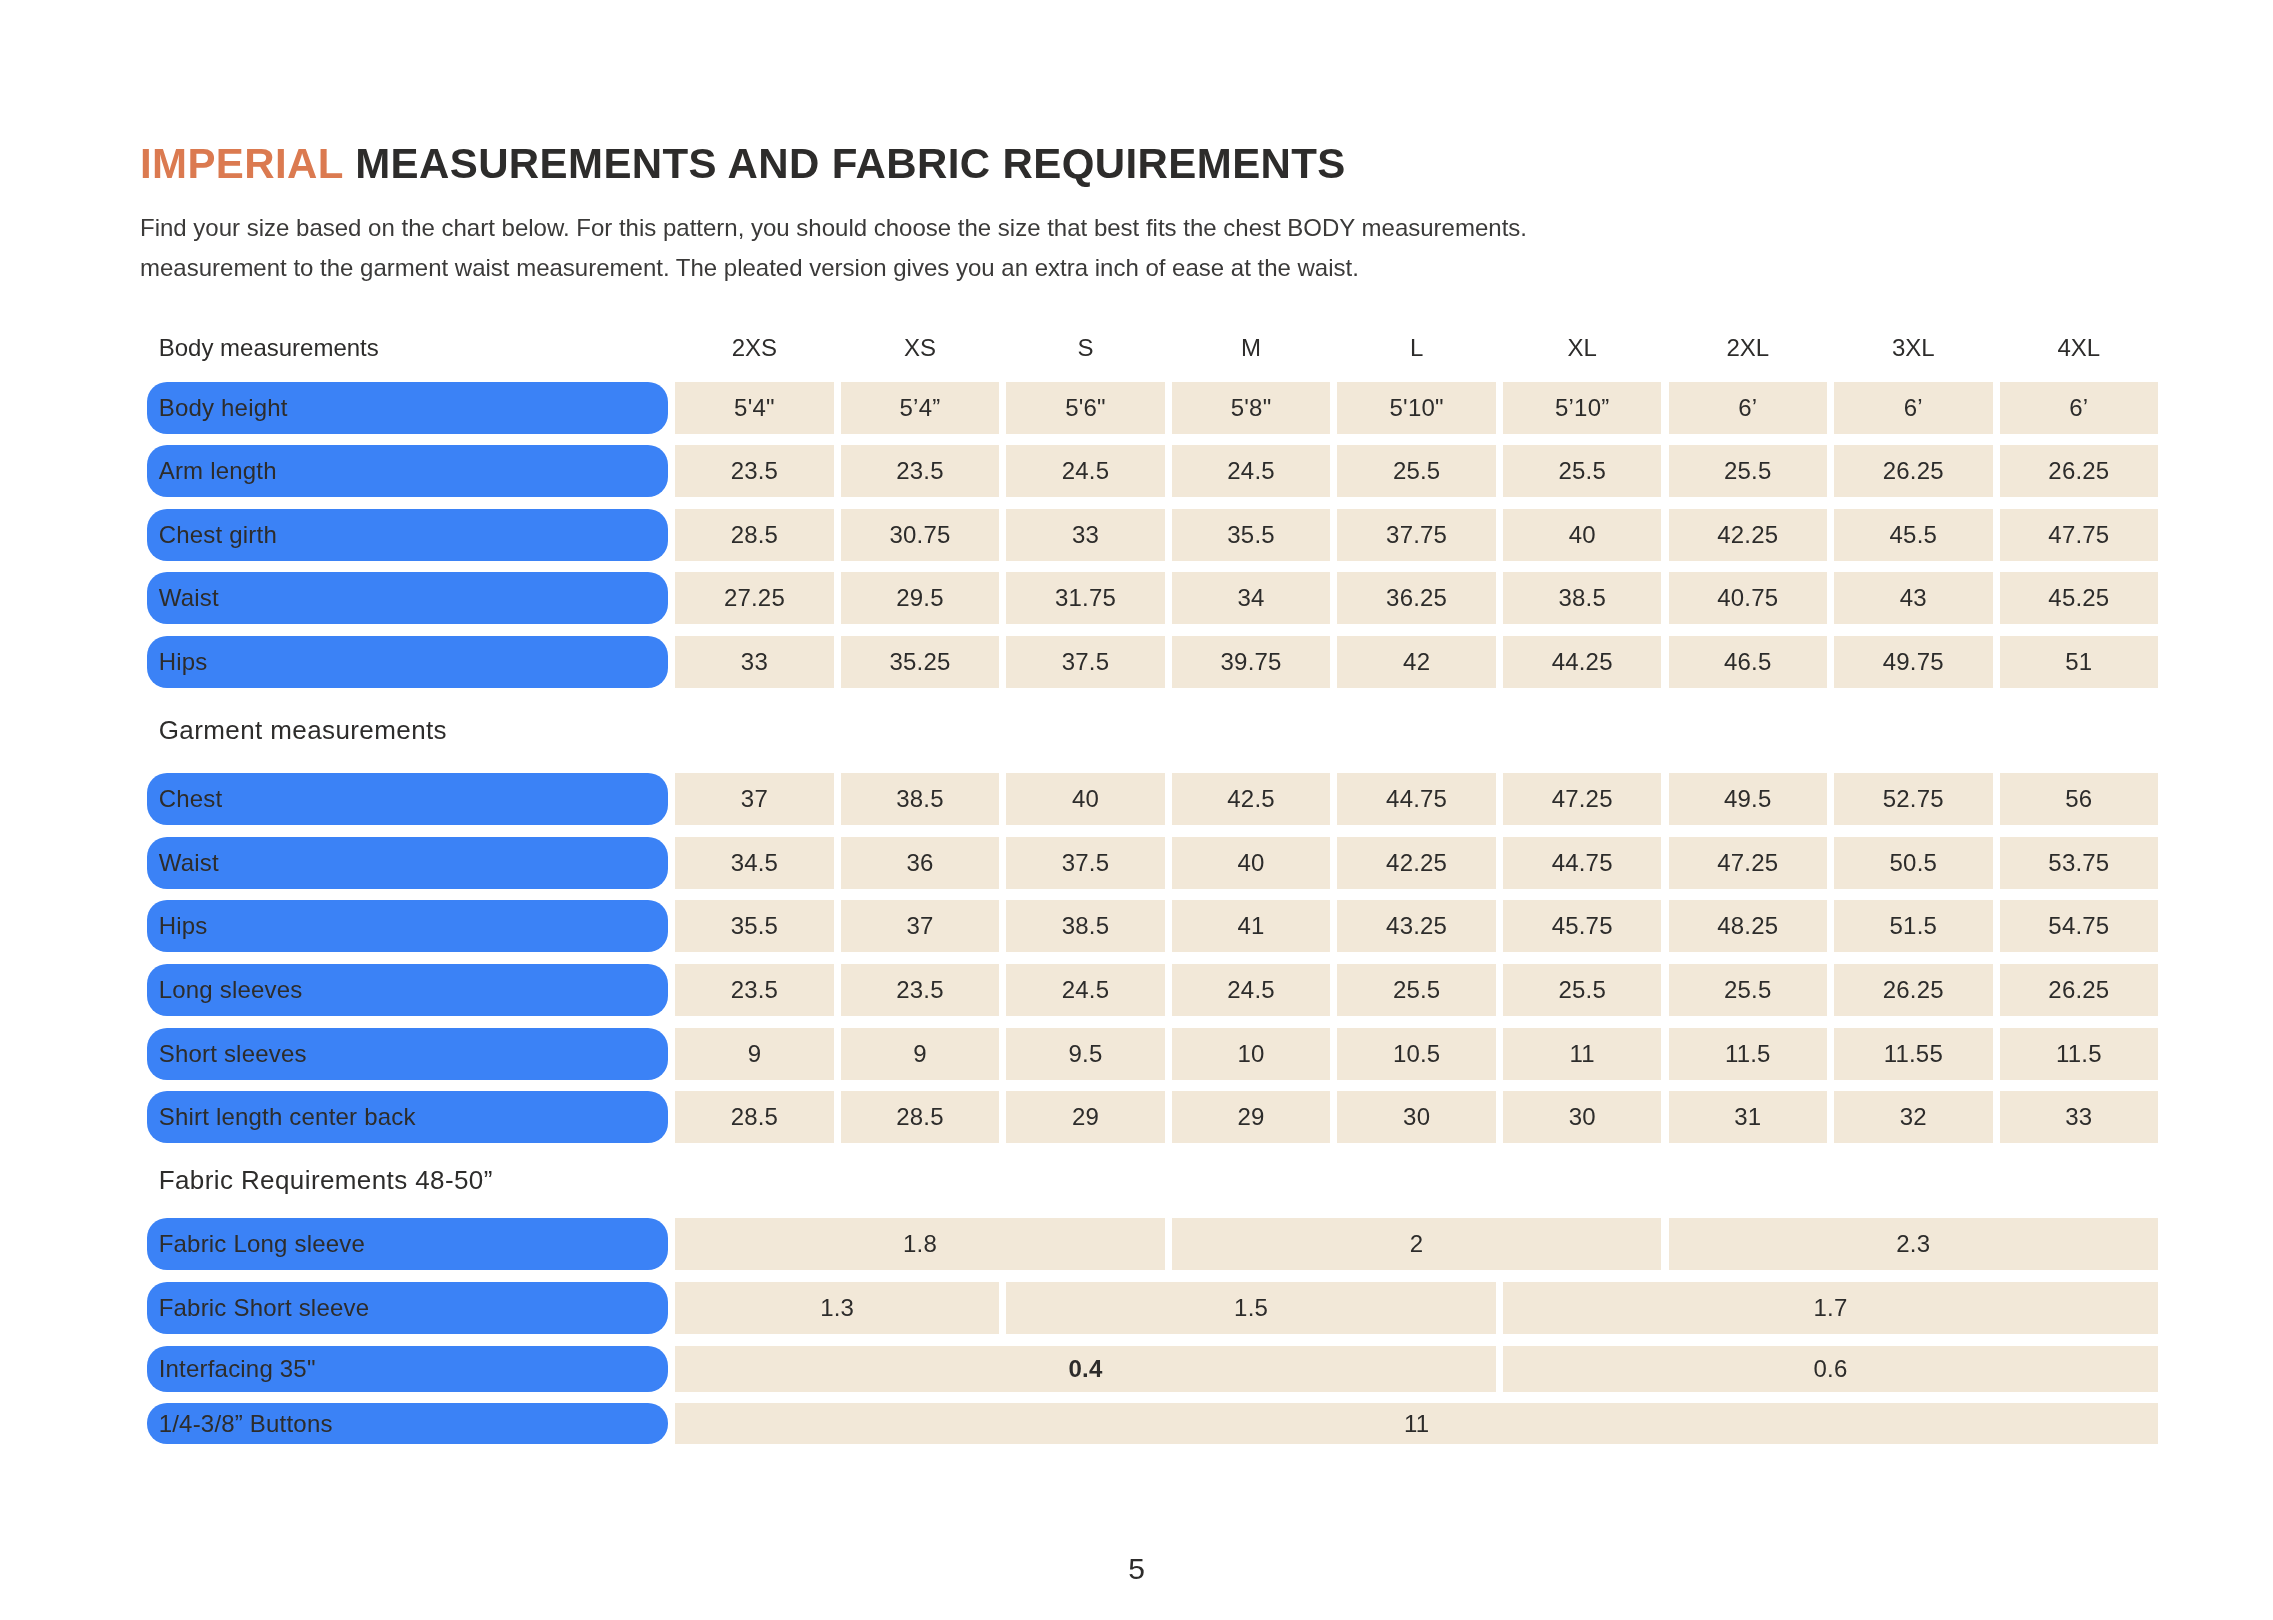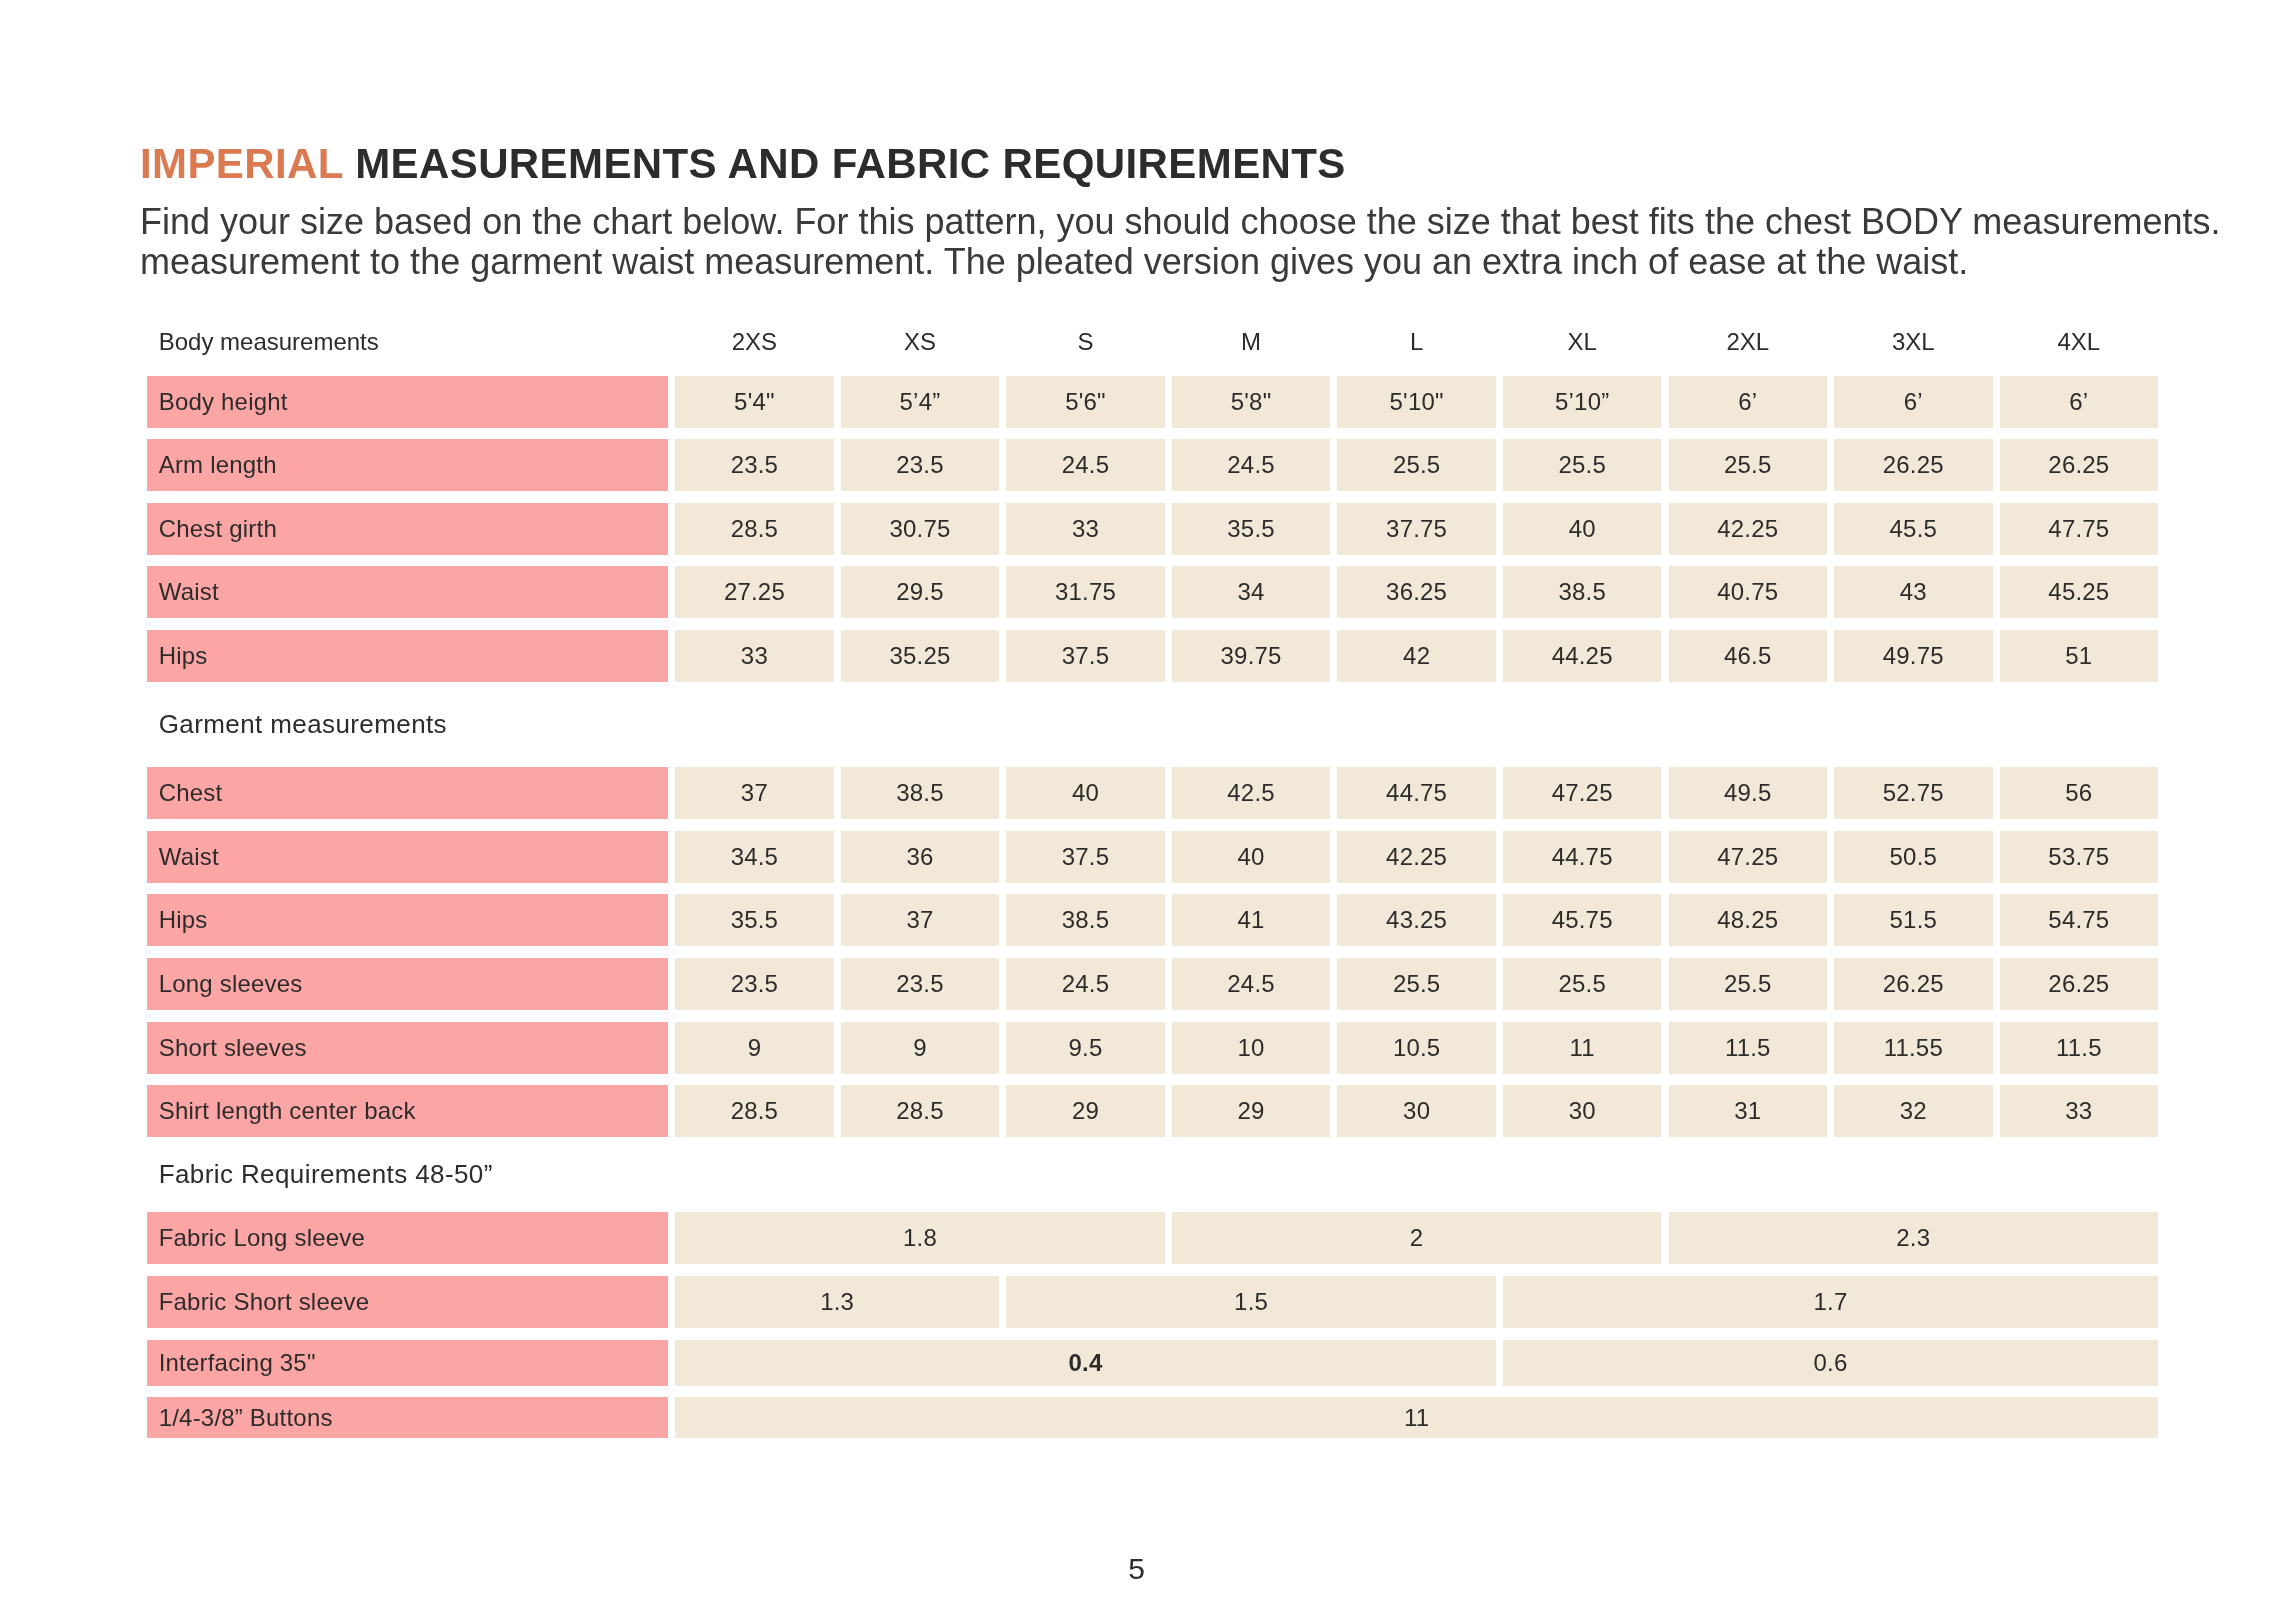--- a/index.html
+++ b/index.html
@@ -22,22 +22,22 @@
     margin: 0;
     font-size: 42px;
     line-height: 50px;
     font-weight: bold;
     letter-spacing: 0.4px;
     color: #2d2c2b;
     white-space: nowrap;
   }
   .accent { color: #db7a50; }
   .intro {
-    margin-top: 13px;
-    font-size: 36px;
+    margin-top: 19px;
+    font-size: 24px;
     line-height: 40px;
     color: #3b3a39;
   }
   .intro .line { white-space: nowrap; }
 
   #size-table {
     margin-top: 37px;
     margin-left: 7.1px;
     width: 2011px;
   }
@@ -53,27 +53,28 @@
   .header-row { height: 45px; }
   .cell {
     background: #f2e8d8;
     display: flex;
     align-items: center;
     justify-content: center;
     font-size: 24px;
     letter-spacing: 0.2px;
   }
   .rlabel {
-    background: #fca5a5;
+    background: #3b82f6;
     display: flex;
     align-items: center;
     justify-content: flex-start;
     padding-left: 11.6px;
     font-size: 24px;
     letter-spacing: 0.2px;
+    border-radius: 20px;
   }
   .size-head {
     background: transparent;
     display: flex;
     align-items: center;
     justify-content: center;
     font-size: 24px;
   }
   .corner {
     background: transparent;

